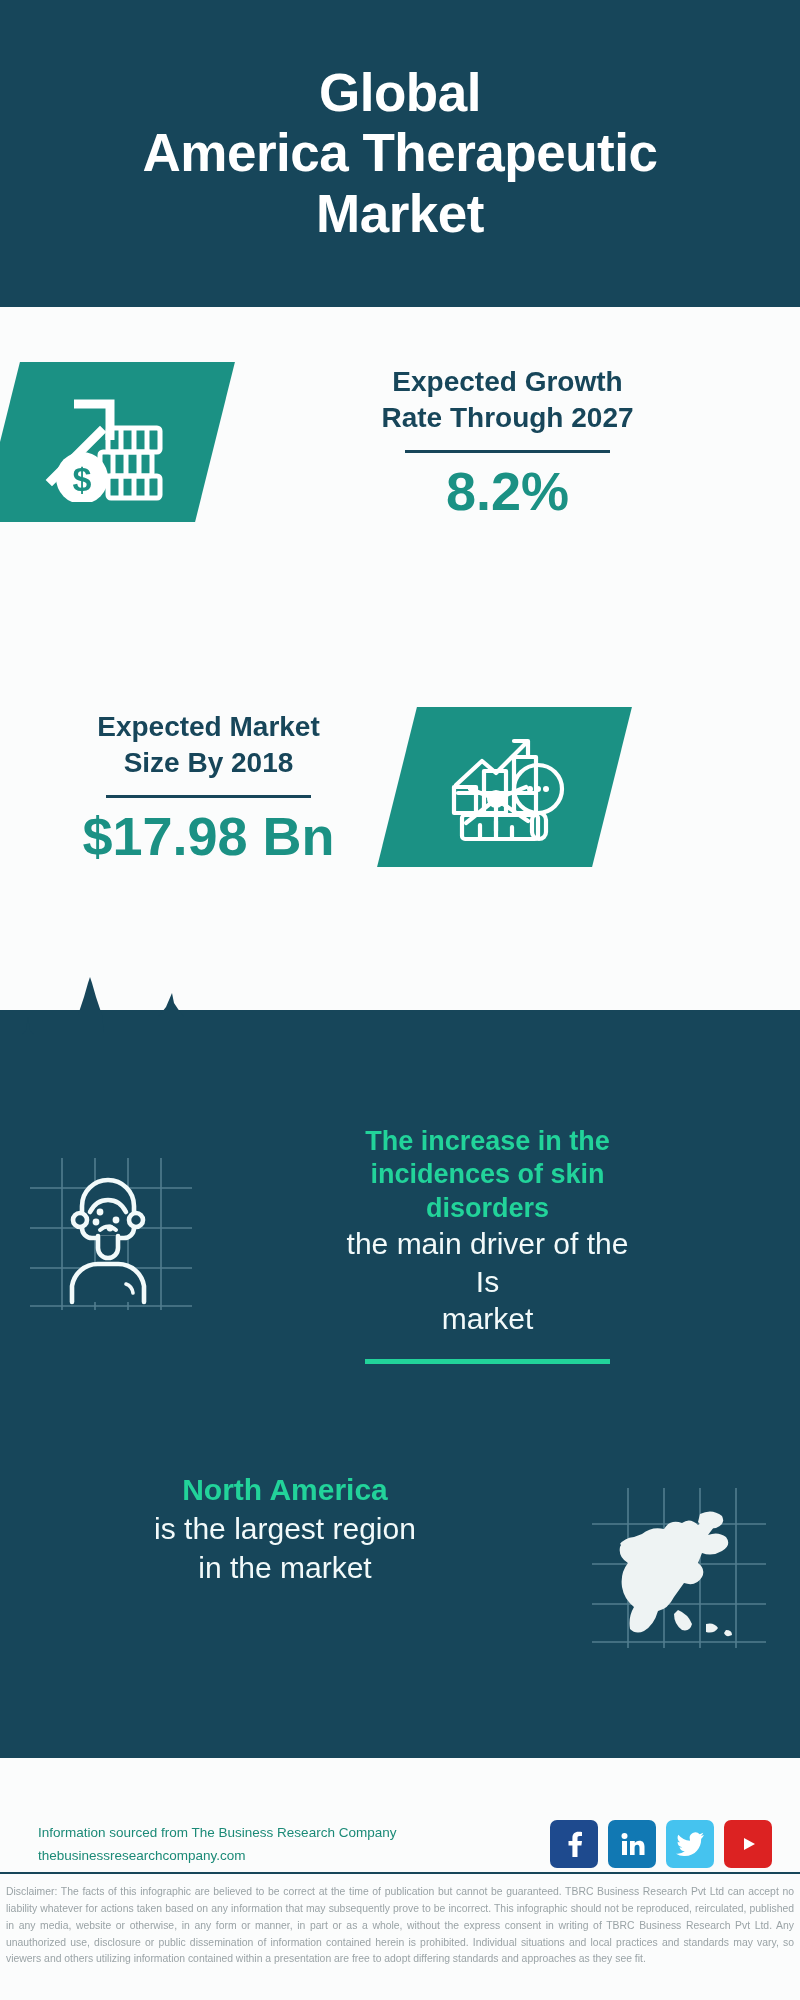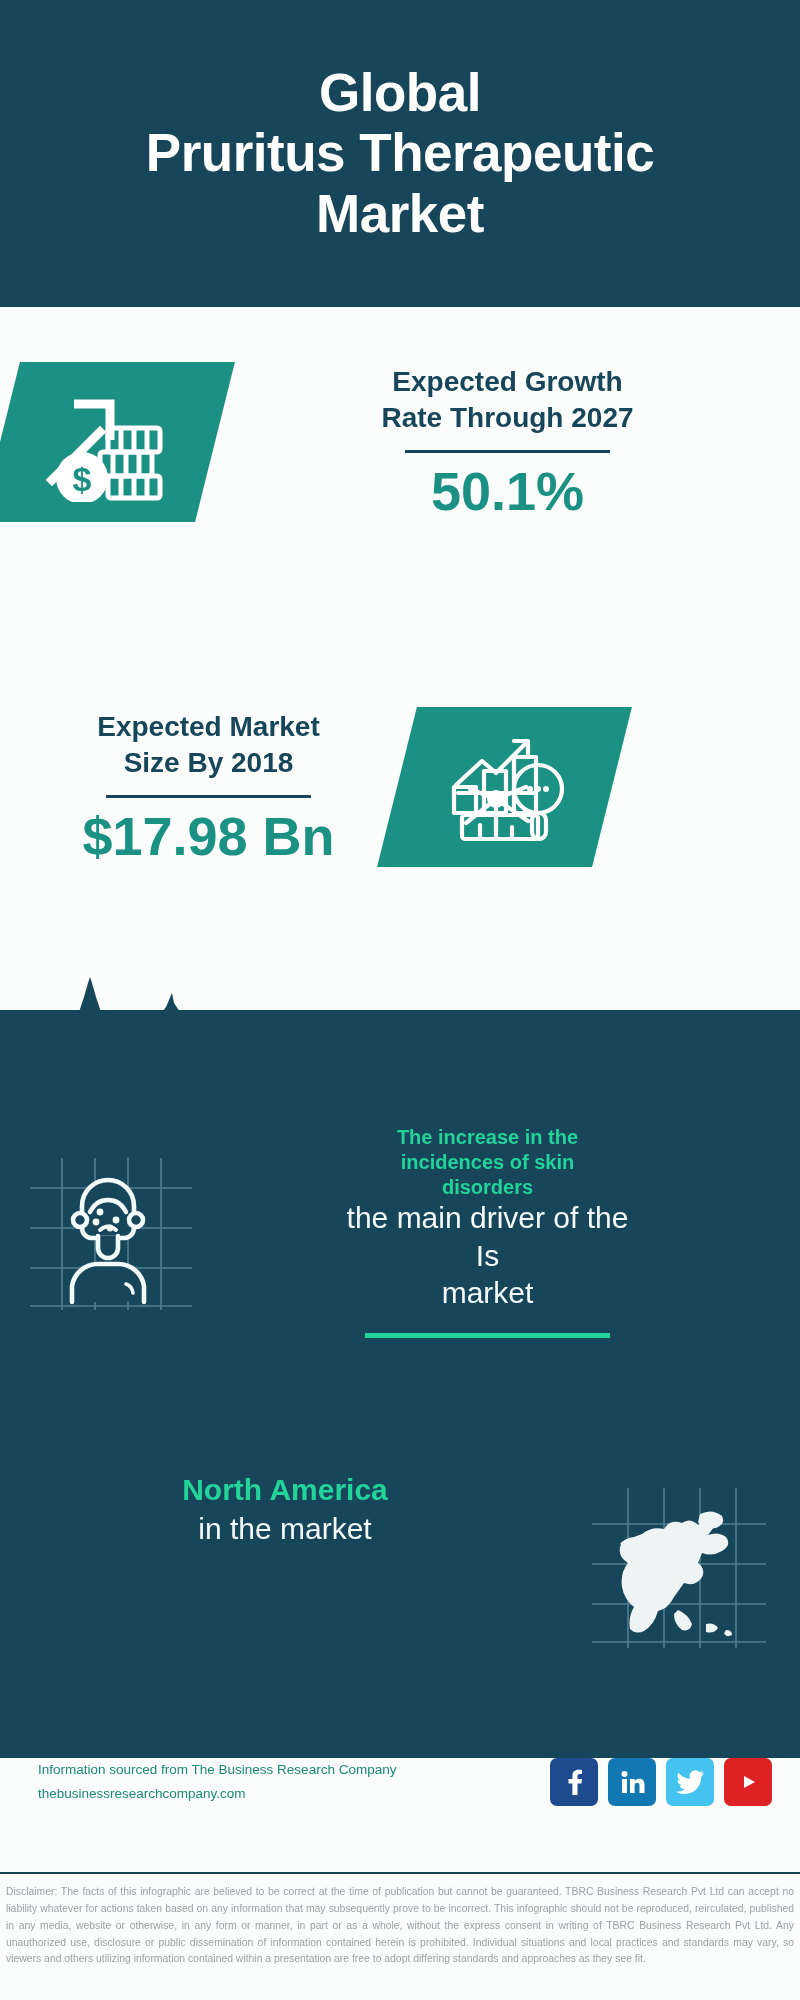--- a/index.html
+++ b/index.html
@@ -64,37 +64,37 @@
     position:absolute; left:0; top:975px; width:800px; height:140px;
     display:block;
   }
 
   .driver-block {
     position:absolute; left:0; top:1125px; width:800px;
     display:flex; align-items:flex-start;
   }
   .icon-grid-box { width:215px; display:flex; justify-content:center; padding-top:25px; flex:none; }
   .driver-text { flex:1; padding-right:40px; text-align:center; }
-  .hl-green { color:#22d39a; font-weight:bold; font-size:20px; line-height:1.24; display:block; }
+  .hl-green { color:#22d39a; font-weight:bold; font-size:27px; line-height:1.24; display:block; }
   .plain-white { color:#f2fafa; font-size:30px; line-height:1.24; display:block; font-weight:normal;}
   .green-rule { width:245px; height:5px; background:#22d39a; margin:22px auto 0 auto; }
 
   .region-block {
     position:absolute; left:0; top:1470px; width:800px;
     display:flex; align-items:flex-start;
   }
   .region-text { flex:1; padding-left:20px; text-align:center; }
   .region-hl { color:#22d39a; font-weight:bold; font-size:30px; line-height:1.3; display:block;text-align:center; }
   .region-plain { color:#f2fafa; font-size:30px; line-height:1.3; display:block; }
   .map-box { width:250px; display:flex; justify-content:center; padding-top:8px; flex:none; }
 
   
   .footer {
     position:absolute; left:0; top:1758px; width:800px; height:110px;
-    background:#fbfcfc; display:flex; align-items:flex-start;
+    background:#fbfcfc; display:flex; align-items:flex-end;
   }
   .footer-text { padding-left:38px; flex:1; }
   .footer-text div { color:#1b8a77; font-size:13.5px; line-height:1.75; }
   .socials { display:flex; gap:10px; padding-right:28px; }
   .soc { width:48px; height:48px; border-radius:7px; display:flex; align-items:center; justify-content:center; }
   .soc-fb { background:#1e4a8e; }
   .soc-li { background:#1178b3; }
   .soc-tw { background:#45c3ef; }
   .soc-yt { background:#dc2222; }
   .soc svg { display:block; }
@@ -108,21 +108,21 @@
   }
 </style>
 </head>
 <body>
 
 <div class="page">
 
   <div class="header">
     <h1>
       <span>Global</span><br>
-      <span>Pruritus Therapeutic</span><br>
+      <span>America Therapeutic</span><br>
       <span>Market</span>
     </h1>
   </div>
 
   <div class="light-body">
 
     <div class="stat-row row1">
       <div class="para">
         <div class="inner">
           <svg width="140" height="120" viewBox="0 0 140 120" fill="none">
@@ -146,21 +146,21 @@
             <text x="44" y="109" font-family="Liberation Sans, sans-serif" font-size="34" font-weight="bold" fill="#1b9184" text-anchor="middle">$</text>
           </svg>
         </div>
       </div>
       <div class="stat-text">
         <div class="stat-title">
           <span>Expected Growth</span><br>
           <span>Rate Through 2027</span>
         </div>
         <div class="stat-rule"></div>
-        <div class="stat-value">50.1%</div>
+        <div class="stat-value">8.2%</div>
       </div>
     </div>
 
     <div class="stat-row row2">
       <div class="stat-text" style="padding-left:20px;">
         <div class="stat-title">
           <span>Expected Market</span><br>
           <span>Size By 2018</span>
         </div>
         <div class="stat-rule"></div>
@@ -242,20 +242,21 @@
       <span class="plain-white">the main driver of the</span>
       <span class="plain-white">Is</span>
       <span class="plain-white">market</span>
       <div class="green-rule"></div>
     </div>
   </div>
 
   <div class="region-block">
     <div class="region-text">
       <span class="region-hl">North America</span>
+      <span class="region-plain">is the largest region</span>
       <span class="region-plain">in the market</span>
     </div>
     <div class="map-box">
       <svg width="190" height="175" viewBox="0 0 190 175" fill="none">
         <g stroke="#5c8798" stroke-width="1.6" opacity="0.85">
           <line x1="48" y1="10" x2="48" y2="170"></line>
           <line x1="84" y1="10" x2="84" y2="170"></line>
           <line x1="120" y1="10" x2="120" y2="170"></line>
           <line x1="156" y1="10" x2="156" y2="170"></line>
           <line x1="12" y1="46" x2="186" y2="46"></line>

